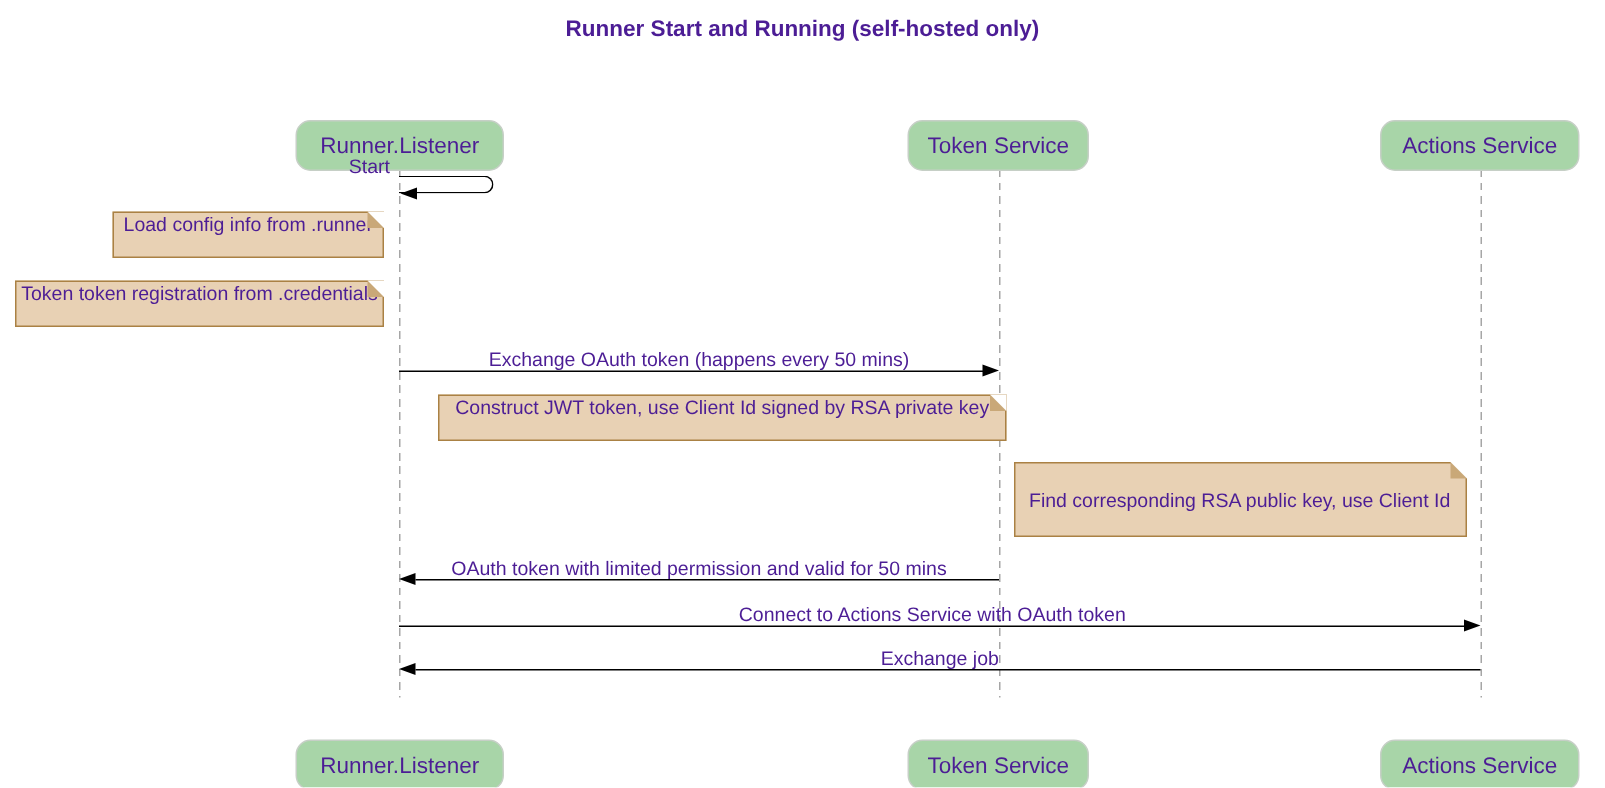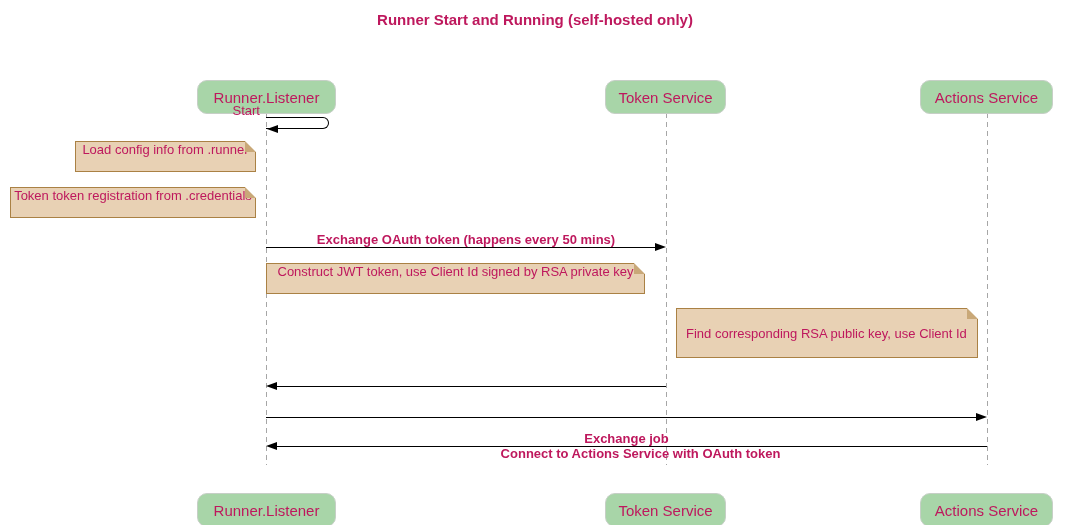--- a/index.html
+++ b/index.html
@@ -2,21 +2,21 @@
 <html><head>
 <meta charset="utf-8">
 <style>
   html, body { margin: 0; padding: 0; background: #ffffff; }
   .canvas {
     position: relative;
     width: 1070px;
     height: 525px;
     background: #ffffff;
     font-family: "Liberation Sans", sans-serif;
-    color: #be185d;
+    color: #4c1d95;
     overflow: hidden;
   }
   .diagram-title {
     position: absolute;
     left: 0; top: 11px;
     width: 100%;
     text-align: center;
     font-size: 15px;
     font-weight: bold;
   }
@@ -40,21 +40,20 @@
     font-size: 15px;
     margin-top: 28px;
   }
   .msg-label {
     position: absolute;
     font-size: 13px;
     height: 15px;
     line-height: 15px;
     text-align: center;
     white-space: nowrap;
-    font-weight: bold;
   }
   .msg-line {
     position: absolute;
     height: 0;
     border-top: 1px solid #000000;
   }
   .ah-right {
     position: absolute;
     width: 0; height: 0;
     border-top: 4px solid transparent;
@@ -152,32 +151,33 @@
   </div>
 
   <div class="note" style="left:10px; top:187px; width:246px; height:31px;">
     <span>Token token registration from .credentials</span>
   </div>
 
   <div class="msg-label" style="left:266px; top:232px; width:400px;">Exchange OAuth token (happens every 50 mins)</div>
   <div class="msg-line" style="left:266px; top:247px; width:390px;"></div>
   <div class="ah-right" style="left:655px; top:243px;"></div>
 
-  <div class="note" style="left:266px; top:263px; width:379px; height:31px;">
+  <div class="note" style="left:292px; top:263px; width:379px; height:31px;">
     <span>Construct JWT token, use Client Id signed by RSA private key</span>
   </div>
 
   <div class="note note-multiline" style="left:676px; top:308px; width:302px; height:50px;">
     <span>Find corresponding RSA public key, use Client Id</span>
   </div>
 
+  <div class="msg-label" style="left:266px; top:371px; width:400px;">OAuth token with limited permission and valid for 50 mins</div>
   <div class="msg-line" style="left:277px; top:386px; width:389px;"></div>
   <div class="ah-left" style="left:266px; top:382px;"></div>
 
-  <div class="msg-label" style="left:280px; top:402px; width:721px;margin-top:44px;">Connect to Actions Service with OAuth token</div>
+  <div class="msg-label" style="left:261px; top:402px; width:721px;">Connect to Actions Service with OAuth token</div>
   <div class="msg-line" style="left:266px; top:417px; width:711px;"></div>
   <div class="ah-right" style="left:976px; top:413px;"></div>
 
   <div class="msg-label" style="left:266px; top:431px; width:721px;">Exchange job</div>
   <div class="msg-line" style="left:277px; top:446px; width:710px;"></div>
   <div class="ah-left" style="left:266px; top:442px;"></div>
 
 </div>
 
 </body></html>

